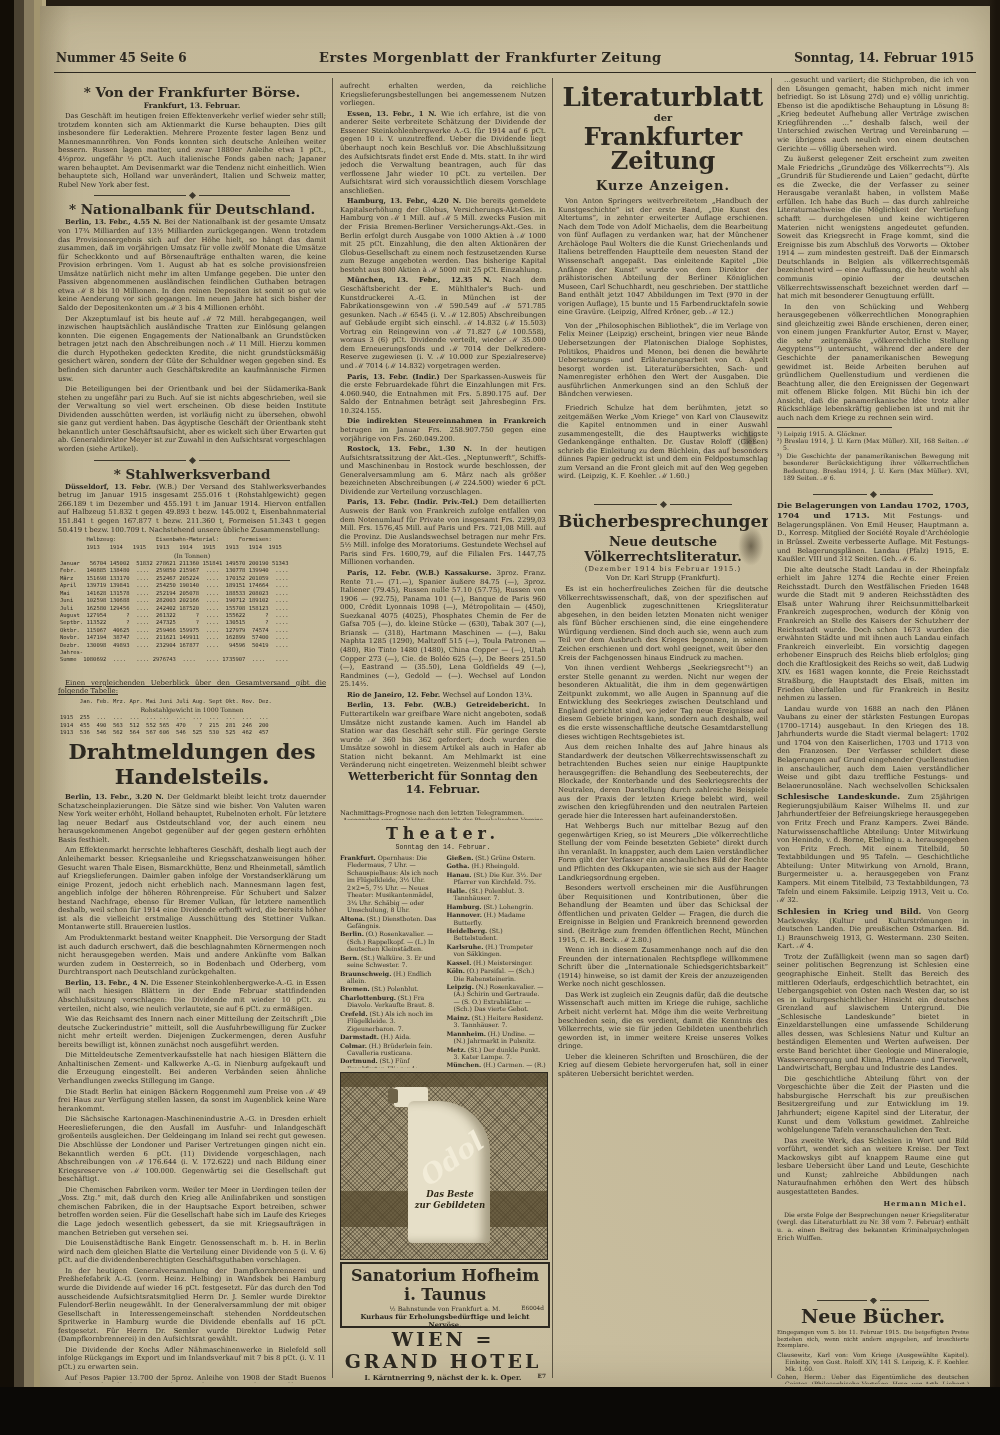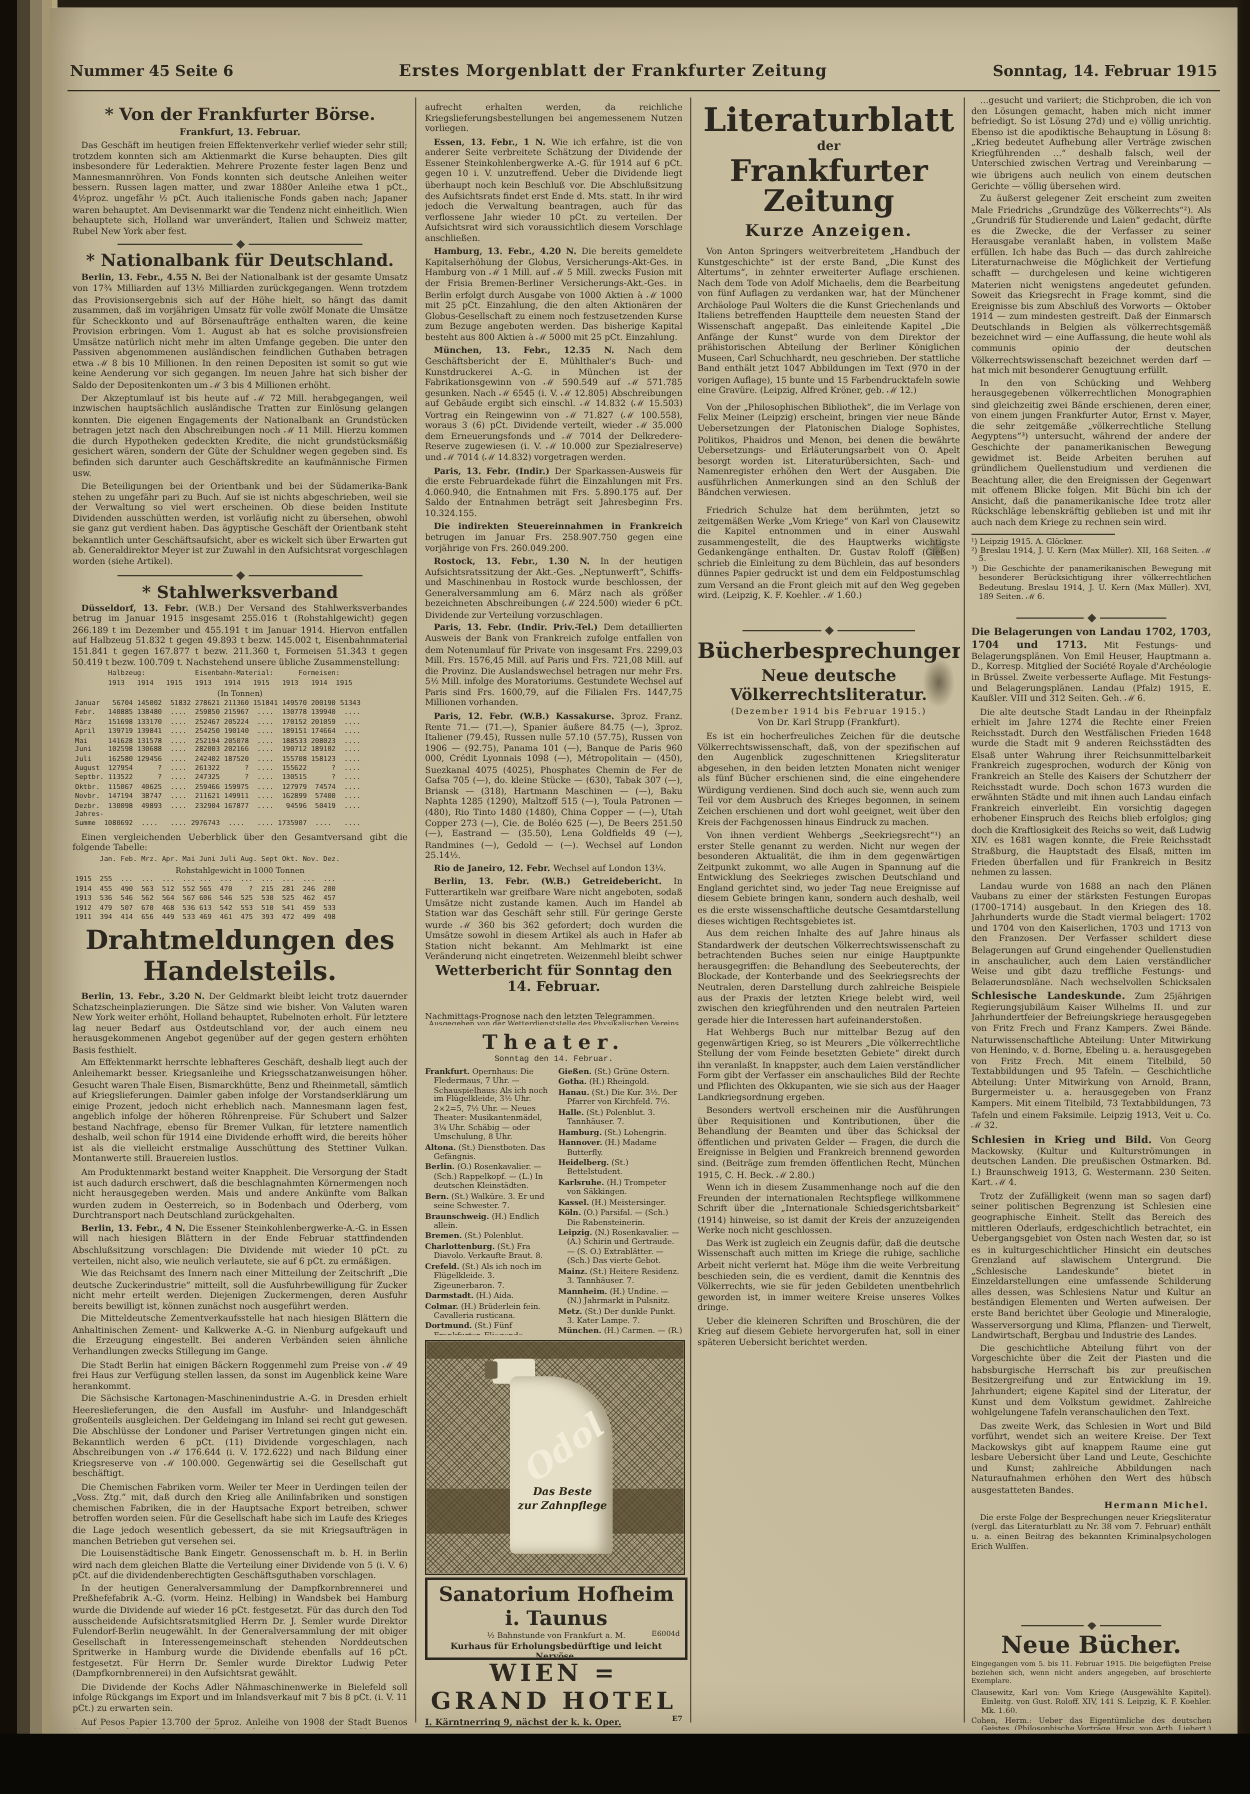--- a/index.html
+++ b/index.html
@@ -63,21 +63,21 @@
          text-shadow:1px 1px 0 #3a3категор320,1.5px 1.5px 0 #3a3320, -1px -1px 0 #8a7d5d;}
   .odol-tag{position:absolute;left:16px;top:104px;width:80px;text-align:center;
          font-style:italic;font-weight:bold;font-size:8.5px;line-height:1.25;color:#2e2817;}
   
   .sanat{border:2px solid #2c2820;padding:2px 4px;}
   .sanat-t{font-size:16px;font-weight:bold;text-align:center;margin:0;}
   .sanat-l1{font-size:6.3px;text-align:center;margin:1px 0 0 0;position:relative;}
   .sanat-ref{position:absolute;right:0;top:0;font-size:5.8px;}
   .sanat-l2{font-size:6.8px;font-weight:bold;text-align:center;margin:1px 0 0 0;}
   .wien-t{font-size:19px;font-weight:bold;letter-spacing:3px;text-align:center;margin:0;}
-  .wien-l1{font-size:7px;font-weight:bold;margin:1px 0 0 0;position:relative;text-decoration:underline;}
+  .wien-l1{font-size:7px;font-weight:bold;text-align:center;margin:1px 0 0 0;position:relative;}
   .wien-ref{position:absolute;right:0;top:0;font-size:5.8px;}
   
   .lit1{font-size:26px;font-weight:bold;text-align:center;margin:0;line-height:1;}
   .lit2{font-size:10px;font-weight:bold;text-align:center;margin:2px 0;}
   .lit3{font-size:24px;font-weight:bold;text-align:center;margin:0;line-height:1;}
   .kurze-t{font-size:13px;font-weight:bold;text-align:center;letter-spacing:1px;margin:0;}
   .bb-t{font-size:17px;font-weight:bold;text-align:center;margin:2px 0;}
   .vr-t{font-size:13px;font-weight:bold;text-align:center;margin:3px 0 1px 0;}
   .vr-r{font-size:6.8px;text-align:center;letter-spacing:1px;margin:0;}
   .vr-b{font-size:7px;text-align:center;margin:1px 0 3px 0;}
@@ -147,21 +147,21 @@
         <p class="tline">Juli    162580 129456  ....  242402 187520  ....  155708 158123  ....</p>
         <p class="tline">August  127954      ?  ....  261322      ?  ....  155622      ?  ....</p>
         <p class="tline">Septbr. 113522      ?  ....  247325      ?  ....  130515      ?  ....</p>
         <p class="tline">Oktbr.  115067  40625  ....  259466 159975  ....  127979  74574  ....</p>
         <p class="tline">Novbr.  147194  38747  ....  211621 149911  ....  162899  57400  ....</p>
         <p class="tline">Dezbr.  130098  49893  ....  232904 167877  ....   94596  50419  ....</p>
         <p class="tline">Jahres-</p>
         <p class="tline">Summe  1080692  ....   .... 2976743  ....   .... 1735907  ....   ....</p>
       </div>
 
-    <p class="jp" style="margin-top:2px;">Einen vergleichenden Ueberblick über den Gesamtversand gibt die folgende Tabelle:</p>
+    <p class="jp" style="margin-top:15px;text-decoration:underline;">Einen vergleichenden Ueberblick über den Gesamtversand gibt die folgende Tabelle:</p>
     <p class="tline">      Jan. Feb. Mrz. Apr. Mai Juni Juli Aug. Sept Okt. Nov. Dez.</p>
     <p class="tcap">Rohstahlgewicht in 1000 Tonnen</p>
     <div>
         <p class="tline">1915  255  ...  ...  ...  ... ...  ...  ...  ...  ...  ...  ...</p>
         <p class="tline">1914  455  490  563  512  552 565  470    ?  215  281  246  200</p>
         <p class="tline">1913  536  546  562  564  567 606  546  525  530  525  462  457</p>
         <p class="tline">1912  479  507  670  468  536 613  542  553  510  541  459  533</p>
         <p class="tline">1911  394  414  656  449  533 469  461  475  393  472  499  498</p>
       </div>
   </div>
@@ -249,21 +249,21 @@
     <div class="odol-hatch">
       <div class="odol-band" style="top:0;height:14px;"></div>
       <div class="odol-band" style="top:118px;height:36px;"></div>
       <div class="bottle">
         <div class="spout"></div>
         <div class="spout-cap"></div>
         <div class="bbody"></div>
         <span class="odol-logo">Odol</span>
         <div class="odol-tag">
           <span style="display:block;">Das Beste</span>
-          <span style="display:block;">zur Zahnpflege</span>
+          <span style="display:block;">zur Gebildeten</span>
         </div>
       </div>
     </div>
   </div>
 
   <div class="blk sanat" style="left:300px;top:1256px;width:198px;height:58px;">
     <p class="sanat-t">Sanatorium Hofheim i. Taunus</p>
     <p class="sanat-l1"><span>½ Bahnstunde von Frankfurt a. M.</span><span class="sanat-ref">E6004d</span></p>
     <p class="sanat-l2">Kurhaus für Erholungsbedürftige und leicht Nervöse.</p>
 

